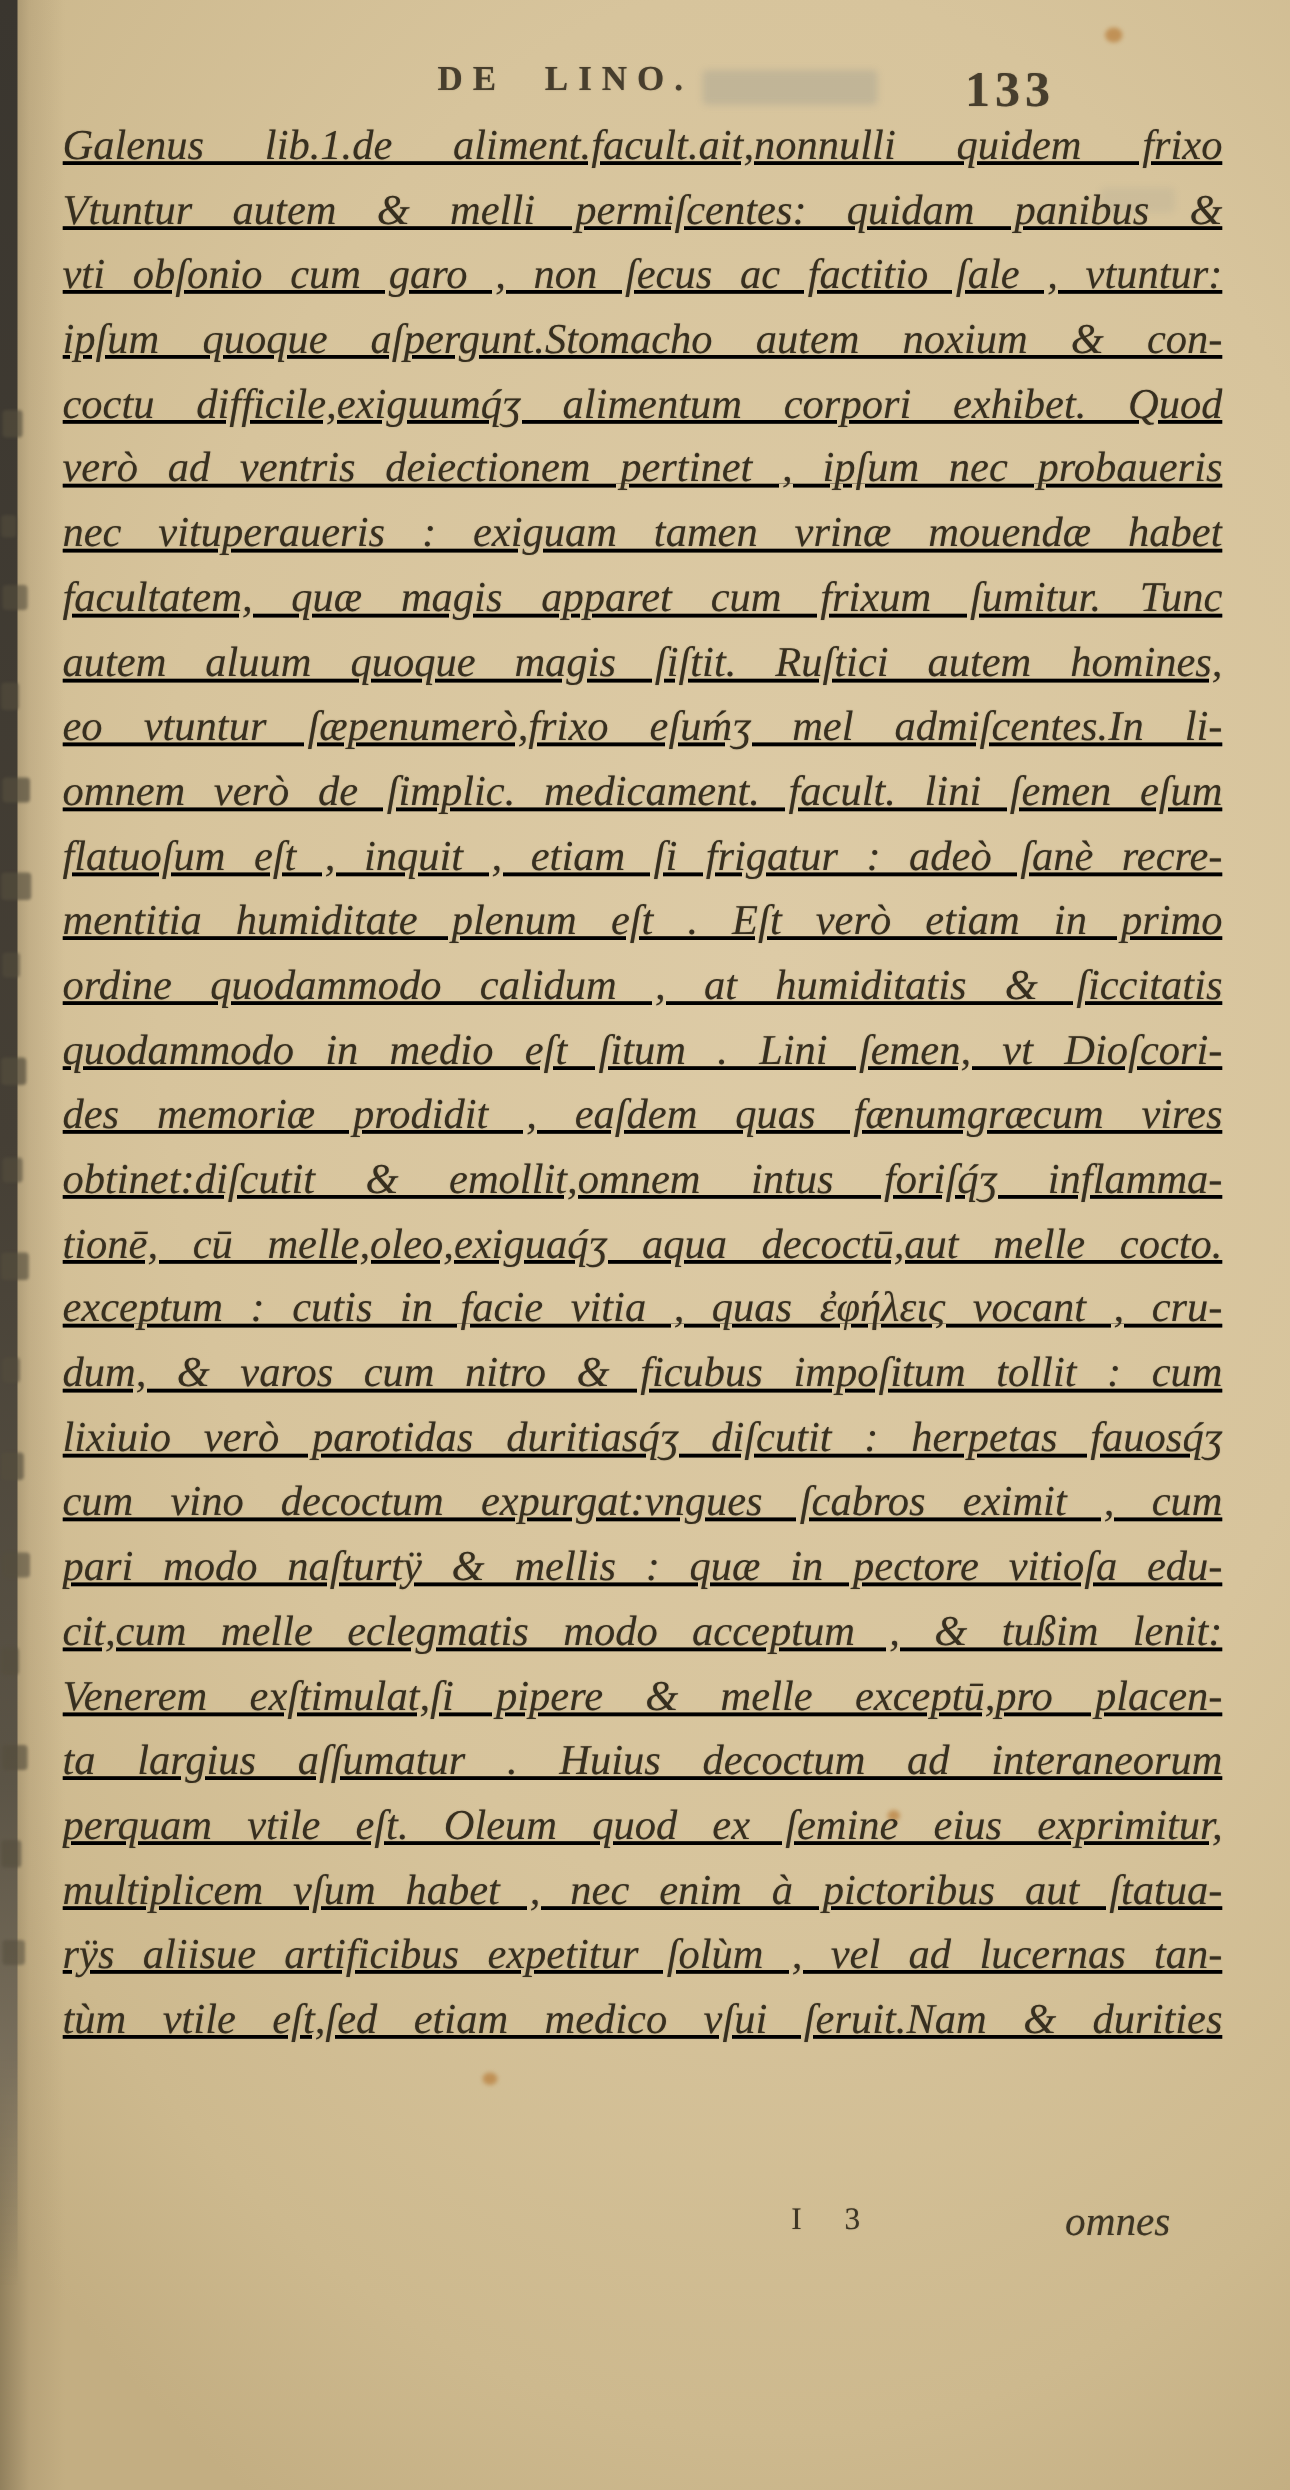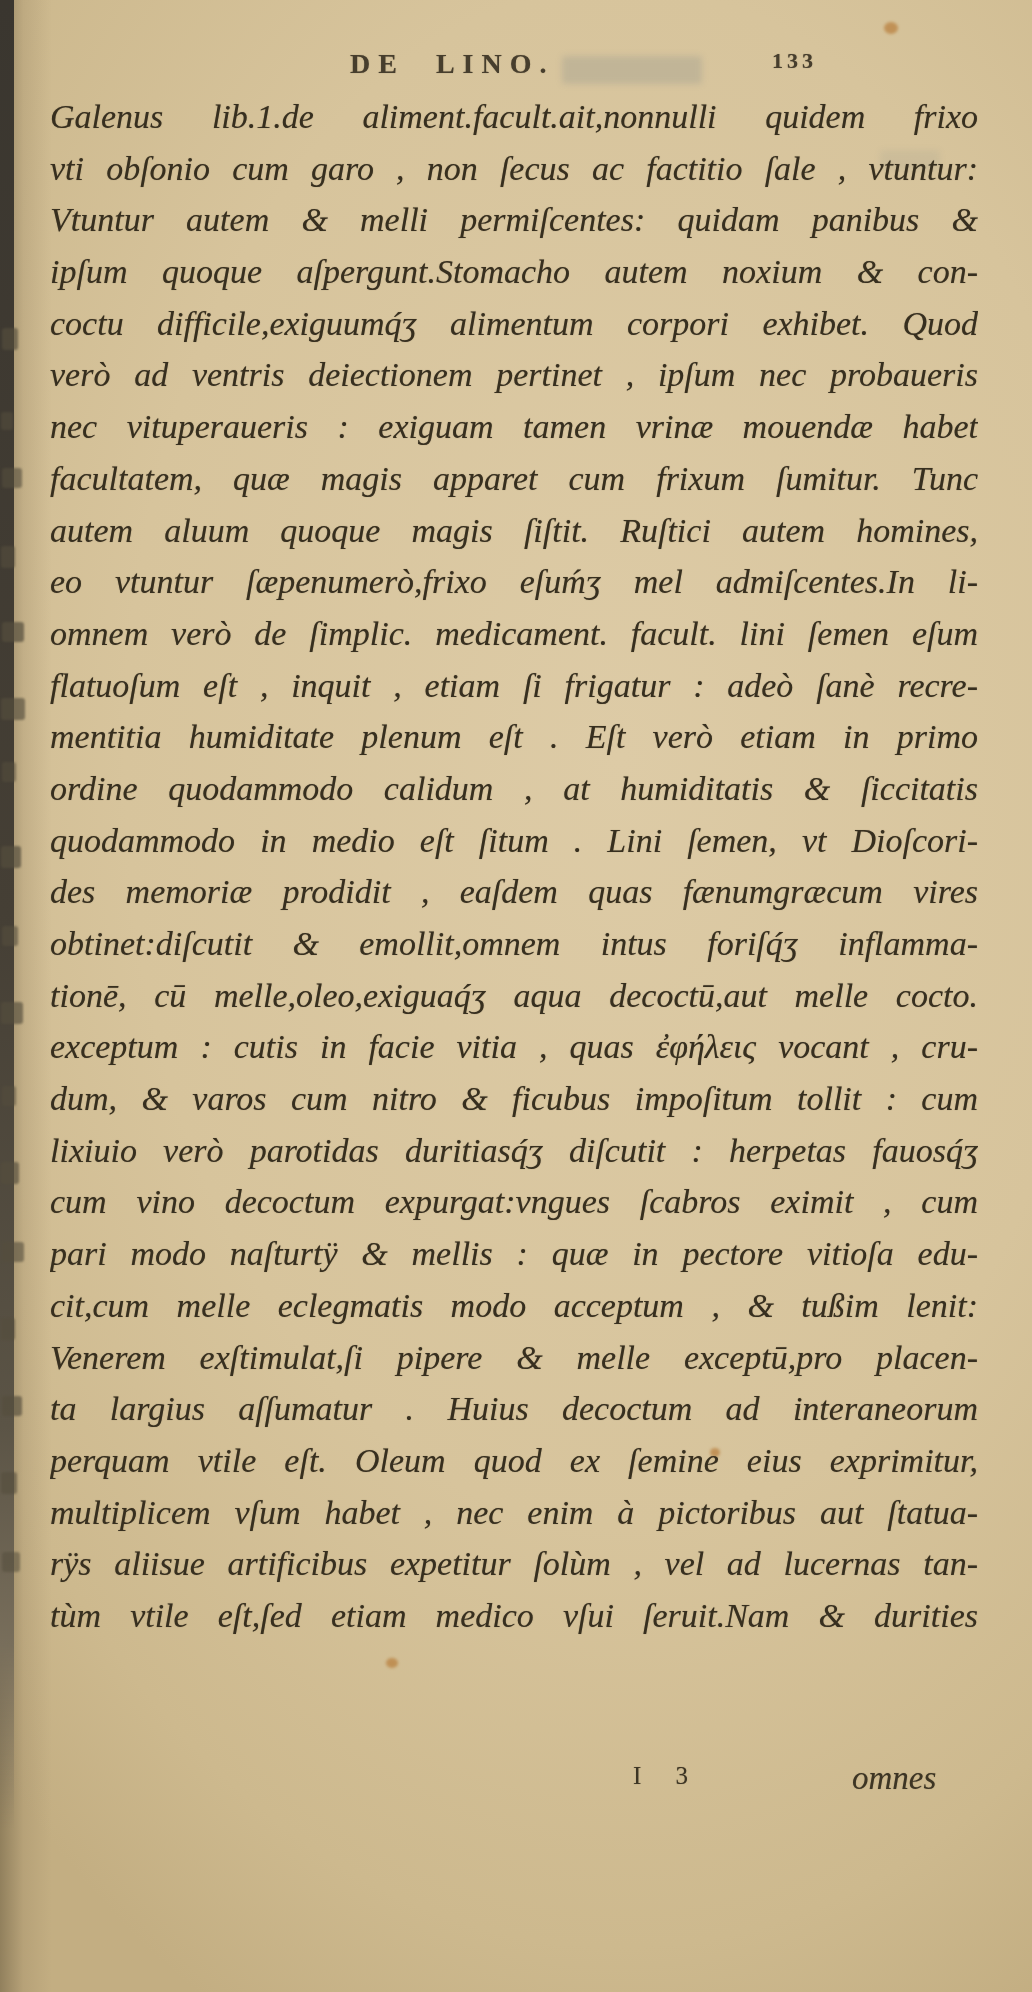--- a/index.html
+++ b/index.html
@@ -38,27 +38,27 @@
   }
   
   .running-title{
     position:absolute;top:48px;left:350px;
     font-size:28px;font-weight:bold;color:#473e2d;
     letter-spacing:8px;word-spacing:16px;
     text-shadow:0 0 1px rgba(71,62,45,.5);
   }
   .page-number{
     position:absolute;top:48px;left:772px;
-    font-size:22px;font-weight:bold;color:#473e2d;
+    font-size:40px;font-weight:bold;color:#473e2d;
     letter-spacing:4px;
     text-shadow:0 0 1px rgba(71,62,45,.5);
   }
   
   .body-text{
-    position:absolute;top:91px;left:50px;width:928px;
+    position:absolute;top:91px;left:50px;width:928px;text-decoration:underline;
   }
   .line{
     height:51.7px;line-height:51.7px;
     font-size:34px;font-style:italic;
     color:#372f1f;
     text-align:justify;
     -moz-text-align-last:justify;
     text-align-last:justify;
     overflow:hidden;
     white-space:normal;
@@ -108,22 +108,22 @@
 
   <div class="fox" style="left:884px;top:22px;width:14px;height:12px"></div>
   <div class="fox" style="left:710px;top:1448px;width:10px;height:9px"></div>
   <div class="fox" style="left:386px;top:1658px;width:12px;height:10px"></div>
 
   <div class="running-title">DE LINO.</div>
   <div class="page-number">133</div>
 
   <div class="body-text">
       <div class="line">Galenus lib.1.de aliment.facult.ait,nonnulli quidem frixo</div>
+      <div class="line">Vtuntur autem &amp; melli permiſcentes: quidam panibus &amp;</div>
       <div class="line">vti obſonio cum garo , non ſecus ac factitio ſale , vtuntur:</div>
-      <div class="line">Vtuntur autem &amp; melli permiſcentes: quidam panibus &amp;</div>
       <div class="line">ipſum quoque aſpergunt.Stomacho autem noxium &amp; con-</div>
       <div class="line">coctu difficile,exiguumq́ʒ alimentum corpori exhibet. Quod</div>
       <div class="line">verò ad ventris deiectionem pertinet , ipſum nec probaueris</div>
       <div class="line">nec vituperaueris : exiguam tamen vrinæ mouendæ habet</div>
       <div class="line">facultatem, quæ magis apparet cum frixum ſumitur. Tunc</div>
       <div class="line">autem aluum quoque magis ſiſtit. Ruſtici autem homines,</div>
       <div class="line">eo vtuntur ſæpenumerò,frixo eſuḿʒ mel admiſcentes.In li-</div>
       <div class="line">omnem verò de ſimplic. medicament. facult. lini ſemen eſum</div>
       <div class="line">flatuoſum eſt , inquit , etiam ſi frigatur : adeò ſanè recre-</div>
       <div class="line">mentitia humiditate plenum eſt . Eſt verò etiam in primo</div>

